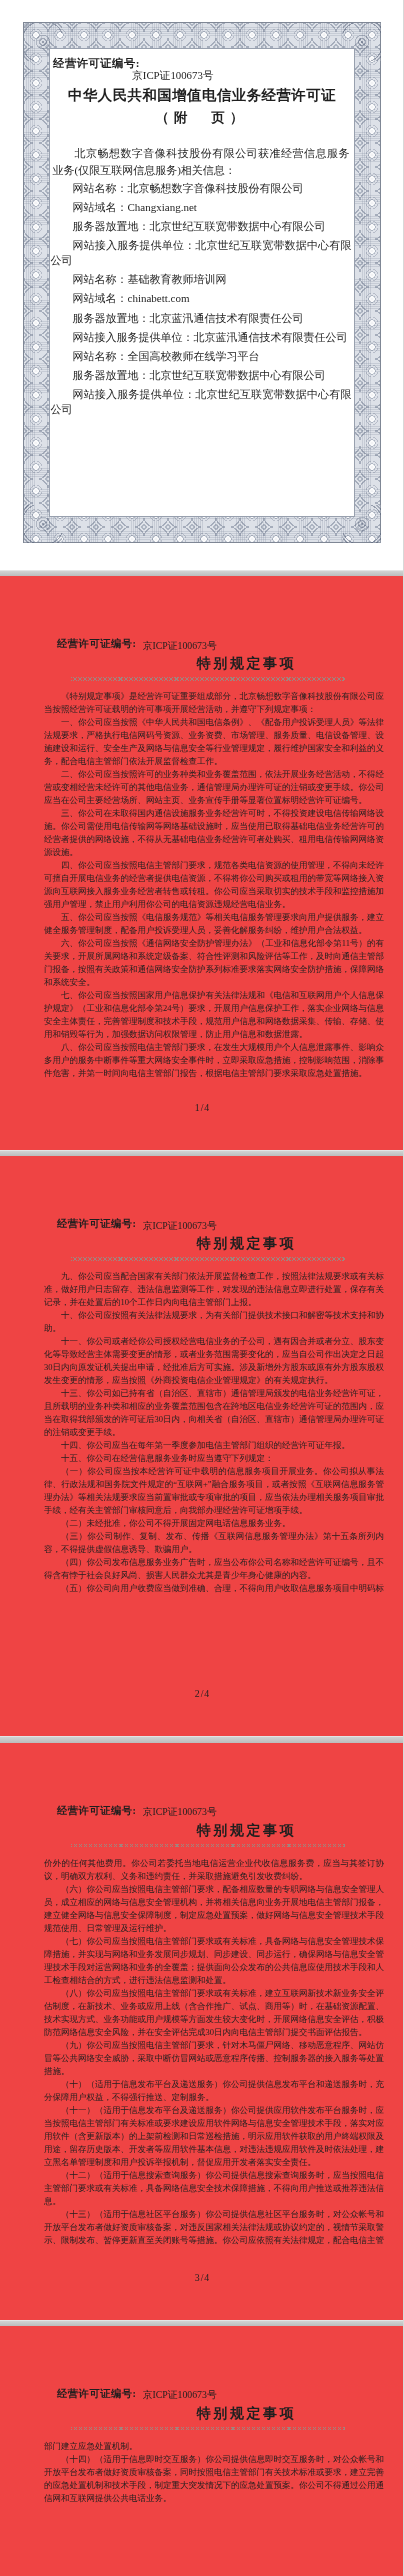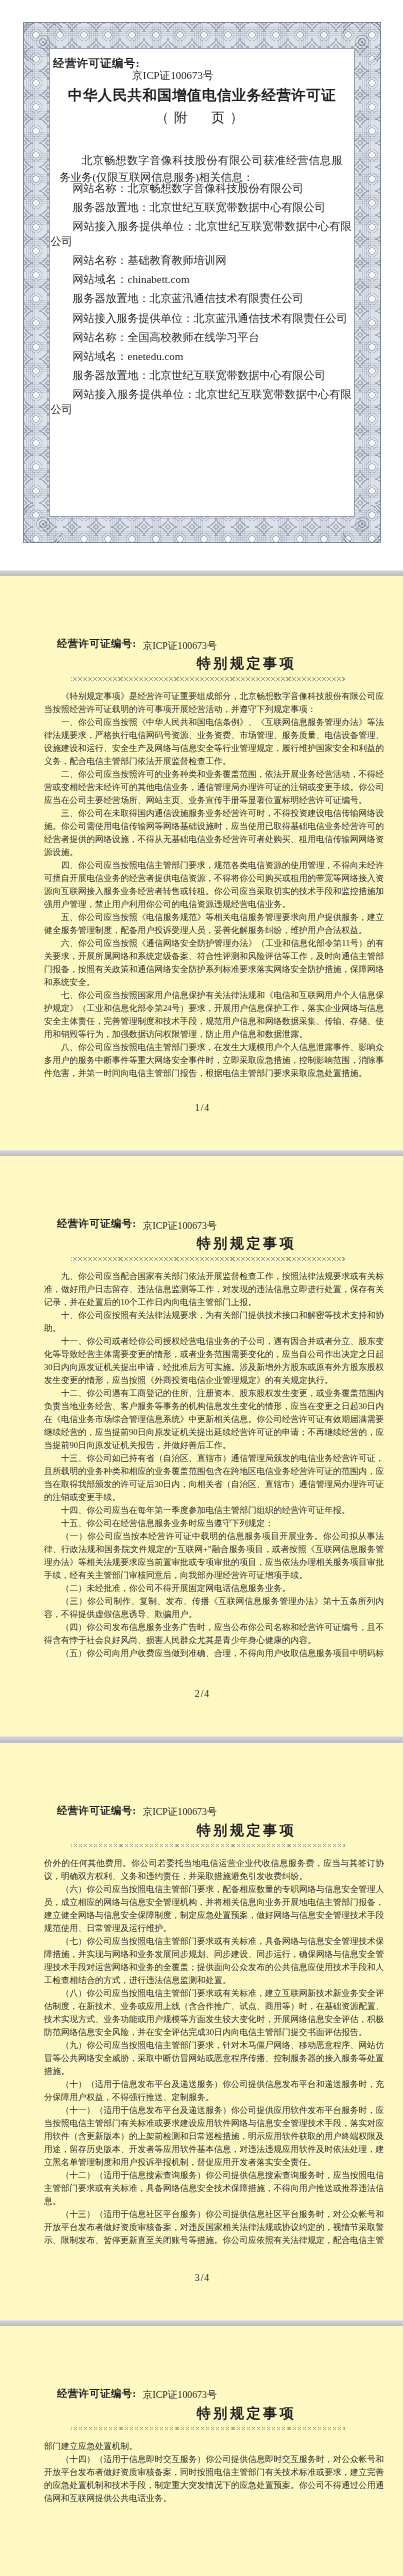--- a/index.html
+++ b/index.html
@@ -20,26 +20,26 @@
     background-size:24px 24px,24px 24px,auto,auto;}
   .corner{position:absolute;width:38px;height:38px;
     background:
       repeating-radial-gradient(circle at 50% 50%, rgba(90,101,124,.55) 0 1px, rgba(210,214,222,.3) 1px 2.6px, rgba(90,101,124,.45) 2.6px 4.1px, rgba(210,214,222,.25) 4.1px 6.2px, rgba(90,101,124,.35) 6.2px 7.2px, transparent 7.2px 20.6px);}
   .corner.tl{left:-0.5px;top:-0.5px;} .corner.tr{right:-0.5px;top:-0.5px;}
   .corner.bl{left:-0.5px;bottom:-0.5px;} .corner.br{right:-0.5px;bottom:-0.5px;}
   .cert-inner{position:absolute;inset:25px;background:#fff;border:0.5px solid #98a0ae;}
   .cert-no-label{position:absolute;left:3.1px;top:7.2px;font-size:11.3px;font-weight:600;letter-spacing:0.5px;}
   .cert-no-value{position:absolute;left:82px;top:20px;font-size:10.8px;font-family:"Liberation Serif","DejaVu Sans Mono",serif;}
   .cert-title{position:absolute;left:0;top:37px;width:100%;margin:0;text-align:center;font-size:14.4px;font-weight:700;letter-spacing:0.5px;}
-  .cert-subtitle{position:absolute;left:0;top:60px;width:100%;margin:0;text-align:center;font-size:13.4px;font-weight:400;letter-spacing:5.2px;}
-  .cert-intro{position:absolute;left:0.5px;right:2.6px;top:94px;margin:9px;font-size:11px;line-height:16.5px;text-indent:2em;text-align:justify;}
+  .cert-subtitle{position:absolute;left:0;top:60px;width:100%;margin:0;text-align:center;font-size:13.4px;font-weight:700;letter-spacing:5.2px;}
+  .cert-intro{position:absolute;left:0.5px;right:2.6px;top:94px;margin:2px;font-size:11px;line-height:16.5px;text-indent:2em;text-align:justify;}
   .cert-items{position:absolute;left:0.5px;right:2.6px;top:132px;}
   .cert-item{margin:0 0 4.1px;font-size:11px;line-height:15px;text-indent:2em;text-align:justify;font-family:Liberation Serif, serif;}
   
-  .page-text{position:relative;background:#fef9c3;}
+  .page-text{position:relative;background:#ef4444;}
   .page-head{position:absolute;left:57px;top:61px;white-space:nowrap;}
   .head-label{font-size:10.3px;font-weight:600;letter-spacing:0.5px;}
   .head-value{font-size:9.8px;margin-left:4.1px;position:relative;top:1.5px;}
   .terms-title{position:absolute;left:0;top:79px;width:100%;margin:0;text-align:center;font-size:14px;font-weight:700;letter-spacing:2.6px;padding-left:44px;}
   .wavy{position:absolute;left:71px;top:101px;width:274px;height:3.6px;opacity:.8;
     background:
       repeating-linear-gradient(135deg,#8e958d 0 0.8px,transparent 0.8px 3.6px),
       repeating-linear-gradient(45deg,#8e958d 0 0.8px,transparent 0.8px 3.6px);}
   .terms-body{position:absolute;left:44px;top:114px;width:340px;font-size:8.5px;line-height:13px;text-align:justify;}
   .terms-para{margin:0;text-indent:2em;}
@@ -58,47 +58,47 @@
       <div class="corner bl"></div>
       <div class="corner br"></div>
       <div class="cert-inner">
         <span class="cert-no-label">经营许可证编号:</span>
         <span class="cert-no-value">京ICP证100673号</span>
         <h1 class="cert-title">中华人民共和国增值电信业务经营许可证</h1>
         <h2 class="cert-subtitle">（附　页）</h2>
         <p class="cert-intro">北京畅想数字音像科技股份有限公司获准经营信息服务业务(仅限互联网信息服务)相关信息：</p>
         <div class="cert-items" id="cert-items">
             <p class="cert-item">网站名称：北京畅想数字音像科技股份有限公司</p>
+            <p class="cert-item">网站域名：Changxiang.net</p>
             <p class="cert-item">服务器放置地：北京世纪互联宽带数据中心有限公司</p>
             <p class="cert-item">网站接入服务提供单位：北京世纪互联宽带数据中心有限公司</p>
             <p class="cert-item">网站名称：基础教育教师培训网</p>
             <p class="cert-item">网站域名：chinabett.com</p>
             <p class="cert-item">服务器放置地：北京蓝汛通信技术有限责任公司</p>
             <p class="cert-item">网站接入服务提供单位：北京蓝汛通信技术有限责任公司</p>
             <p class="cert-item">网站名称：全国高校教师在线学习平台</p>
-            <p class="cert-item">网站域名：enetedu.com</p>
             <p class="cert-item">服务器放置地：北京世纪互联宽带数据中心有限公司</p>
             <p class="cert-item">网站接入服务提供单位：北京世纪互联宽带数据中心有限公司</p>
           </div>
       </div>
     </div>
   </section>
 
   <div id="text-pages">
   <div class="sep"></div>
   <section class="page-text" style="height: 574px;">
     <div class="page-head">
       <span class="head-label">经营许可证编号:</span>
       <span class="head-value">京ICP证100673号</span>
     </div>
     <h2 class="terms-title">特别规定事项</h2>
     <div class="wavy"></div>
     <div class="terms-body">
           <p class="terms-para">《特别规定事项》是经营许可证重要组成部分，北京畅想数字音像科技股份有限公司应当按照经营许可证载明的许可事项开展经营活动，并遵守下列规定事项：</p>
-          <p class="terms-para">一、你公司应当按照《中华人民共和国电信条例》、《互联网信息服务管理办法》等法律法规要求，严格执行电信网码号资源、业务资费、市场管理、服务质量、电信设备管理、设施建设和运行、安全生产及网络与信息安全等行业管理规定，履行维护国家安全和利益的义务，配合电信主管部门依法开展监督检查工作。</p>
+          <p class="terms-para">一、你公司应当按照《中华人民共和国电信条例》、《配备用户投诉受理人员》等法律法规要求，严格执行电信网码号资源、业务资费、市场管理、服务质量、电信设备管理、设施建设和运行、安全生产及网络与信息安全等行业管理规定，履行维护国家安全和利益的义务，配合电信主管部门依法开展监督检查工作。</p>
           <p class="terms-para">二、你公司应当按照许可的业务种类和业务覆盖范围，依法开展业务经营活动，不得经营或变相经营未经许可的其他电信业务，通信管理局办理许可证的注销或变更手续。你公司应当在公司主要经营场所、网站主页、业务宣传手册等显著位置标明经营许可证编号。</p>
           <p class="terms-para">三、你公司在未取得国内通信设施服务业务经营许可时，不得投资建设电信传输网络设施。你公司需使用电信传输网等网络基础设施时，应当使用已取得基础电信业务经营许可的经营者提供的网络设施，不得从无基础电信业务经营许可者处购买、租用电信传输网网络资源设施。</p>
           <p class="terms-para">四、你公司应当按照电信主管部门要求，规范各类电信资源的使用管理，不得向未经许可擅自开展电信业务的经营者提供电信资源，不得将你公司购买或租用的带宽等网络接入资源向互联网接入服务业务经营者转售或转租。你公司应当采取切实的技术手段和监控措施加强用户管理，禁止用户利用你公司的电信资源违规经营电信业务。</p>
           <p class="terms-para">五、你公司应当按照《电信服务规范》等相关电信服务管理要求向用户提供服务，建立健全服务管理制度，配备用户投诉受理人员，妥善化解服务纠纷，维护用户合法权益。</p>
           <p class="terms-para">六、你公司应当按照《通信网络安全防护管理办法》（工业和信息化部令第11号）的有关要求，开展所属网络和系统定级备案、符合性评测和风险评估等工作，及时向通信主管部门报备，按照有关政策和通信网络安全防护系列标准要求落实网络安全防护措施，保障网络和系统安全。</p>
           <p class="terms-para">七、你公司应当按照国家用户信息保护有关法律法规和《电信和互联网用户个人信息保护规定》（工业和信息化部令第24号）要求，开展用户信息保护工作，落实企业网络与信息安全主体责任，完善管理制度和技术手段，规范用户信息和网络数据采集、传输、存储、使用和销毁等行为，加强数据访问权限管理，防止用户信息和数据泄露。</p>
           <p class="terms-para">八、你公司应当按照电信主管部门要求，在发生大规模用户个人信息泄露事件、影响众多用户的服务中断事件等重大网络安全事件时，立即采取应急措施，控制影响范围，消除事件危害，并第一时间向电信主管部门报告，根据电信主管部门要求采取应急处置措施。</p>
         </div>
 
     <div class="page-num">1/4</div>
@@ -109,21 +109,20 @@
     <div class="page-head">
       <span class="head-label">经营许可证编号:</span>
       <span class="head-value">京ICP证100673号</span>
     </div>
     <h2 class="terms-title">特别规定事项</h2>
     <div class="wavy"></div>
     <div class="terms-body">
           <p class="terms-para">九、你公司应当配合国家有关部门依法开展监督检查工作，按照法律法规要求或有关标准，做好用户日志留存、违法信息监测等工作，对发现的违法信息立即进行处置，保存有关记录，并在处置后的10个工作日内向电信主管部门上报。</p>
           <p class="terms-para">十、你公司应按照有关法律法规要求，为有关部门提供技术接口和解密等技术支持和协助。</p>
           <p class="terms-para">十一、你公司或者经你公司授权经营电信业务的子公司，遇有因合并或者分立、股东变化等导致经营主体需要变更的情形，或者业务范围需要变化的，应当自公司作出决定之日起30日内向原发证机关提出申请，经批准后方可实施。涉及新增外方股东或原有外方股东股权发生变更的情形，应当按照《外商投资电信企业管理规定》的有关规定执行。</p>
-          <p class="terms-para">十二、你公司遇有工商登记的住所、注册资本、股东股权发生变更，或业务覆盖范围内负责当地业务经营、客户服务等事务的机构信息发生变化的情形，应当在变更之日起30日内在《电信业务市场综合管理信息系统》中更新相关信息。你公司经营许可证有效期届满需要继续经营的，应当提前90日向原发证机关提出延续经营许可证的申请；不再继续经营的，应当提前90日向原发证机关报告，并做好善后工作。</p>
           <p class="terms-para">十三、你公司如已持有省（自治区、直辖市）通信管理局颁发的电信业务经营许可证，且所载明的业务种类和相应的业务覆盖范围包含在跨地区电信业务经营许可证的范围内，应当在取得我部颁发的许可证后30日内，向相关省（自治区、直辖市）通信管理局办理许可证的注销或变更手续。</p>
           <p class="terms-para">十四、你公司应当在每年第一季度参加电信主管部门组织的经营许可证年报。</p>
           <p class="terms-para">十五、你公司在经营信息服务业务时应当遵守下列规定：</p>
           <p class="terms-para">（一）你公司应当按本经营许可证中载明的信息服务项目开展业务。你公司拟从事法律、行政法规和国务院文件规定的“互联网+”融合服务项目，或者按照《互联网信息服务管理办法》等相关法规要求应当前置审批或专项审批的项目，应当依法办理相关服务项目审批手续，经有关主管部门审核同意后，向我部办理经营许可证增项手续。</p>
           <p class="terms-para">（二）未经批准，你公司不得开展固定网电话信息服务业务。</p>
           <p class="terms-para">（三）你公司制作、复制、发布、传播《互联网信息服务管理办法》第十五条所列内容，不得提供虚假信息诱导、欺骗用户。</p>
           <p class="terms-para">（四）你公司发布信息服务业务广告时，应当公布你公司名称和经营许可证编号，且不得含有悖于社会良好风尚、损害人民群众尤其是青少年身心健康的内容。</p>
           <p class="terms-para">（五）你公司向用户收费应当做到准确、合理，不得向用户收取信息服务项目中明码标</p>
         </div>
 

